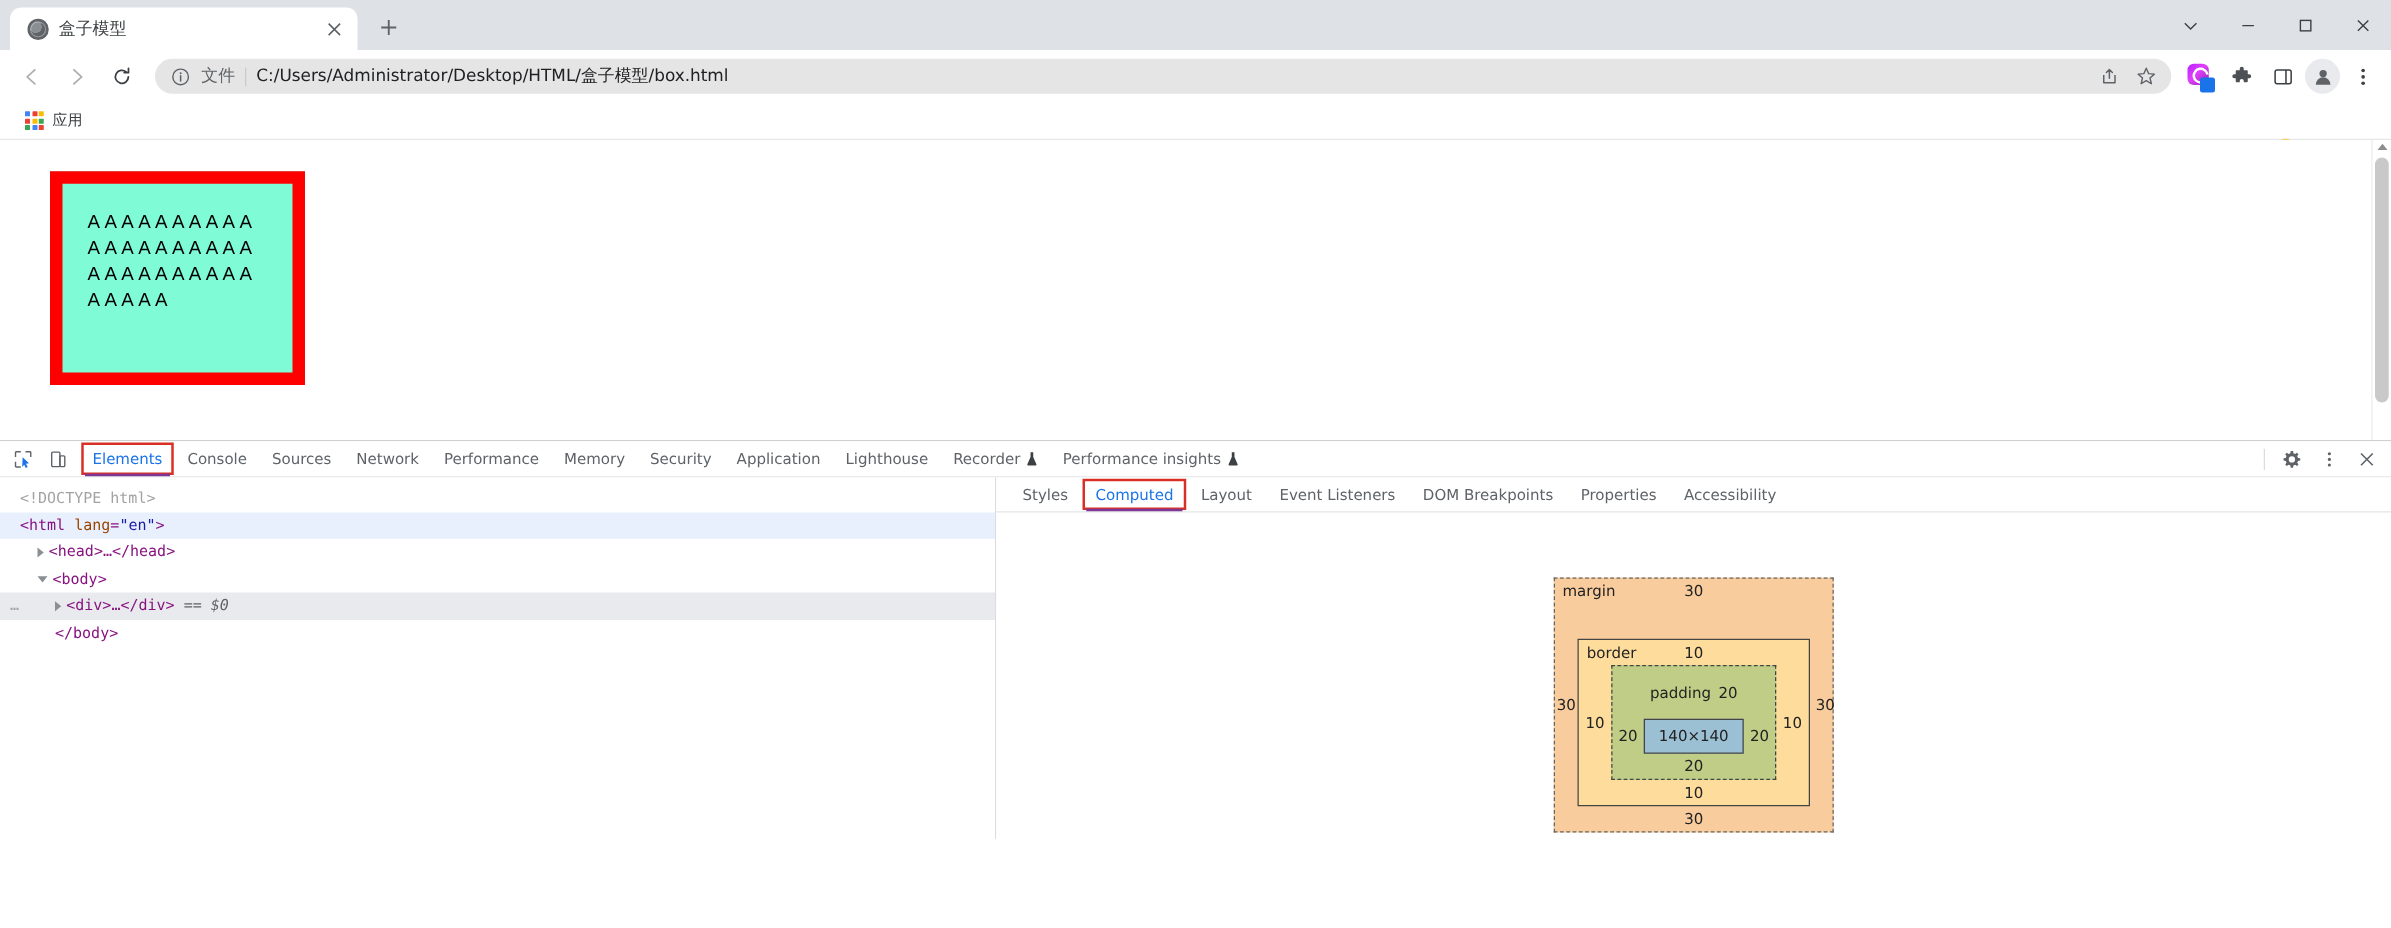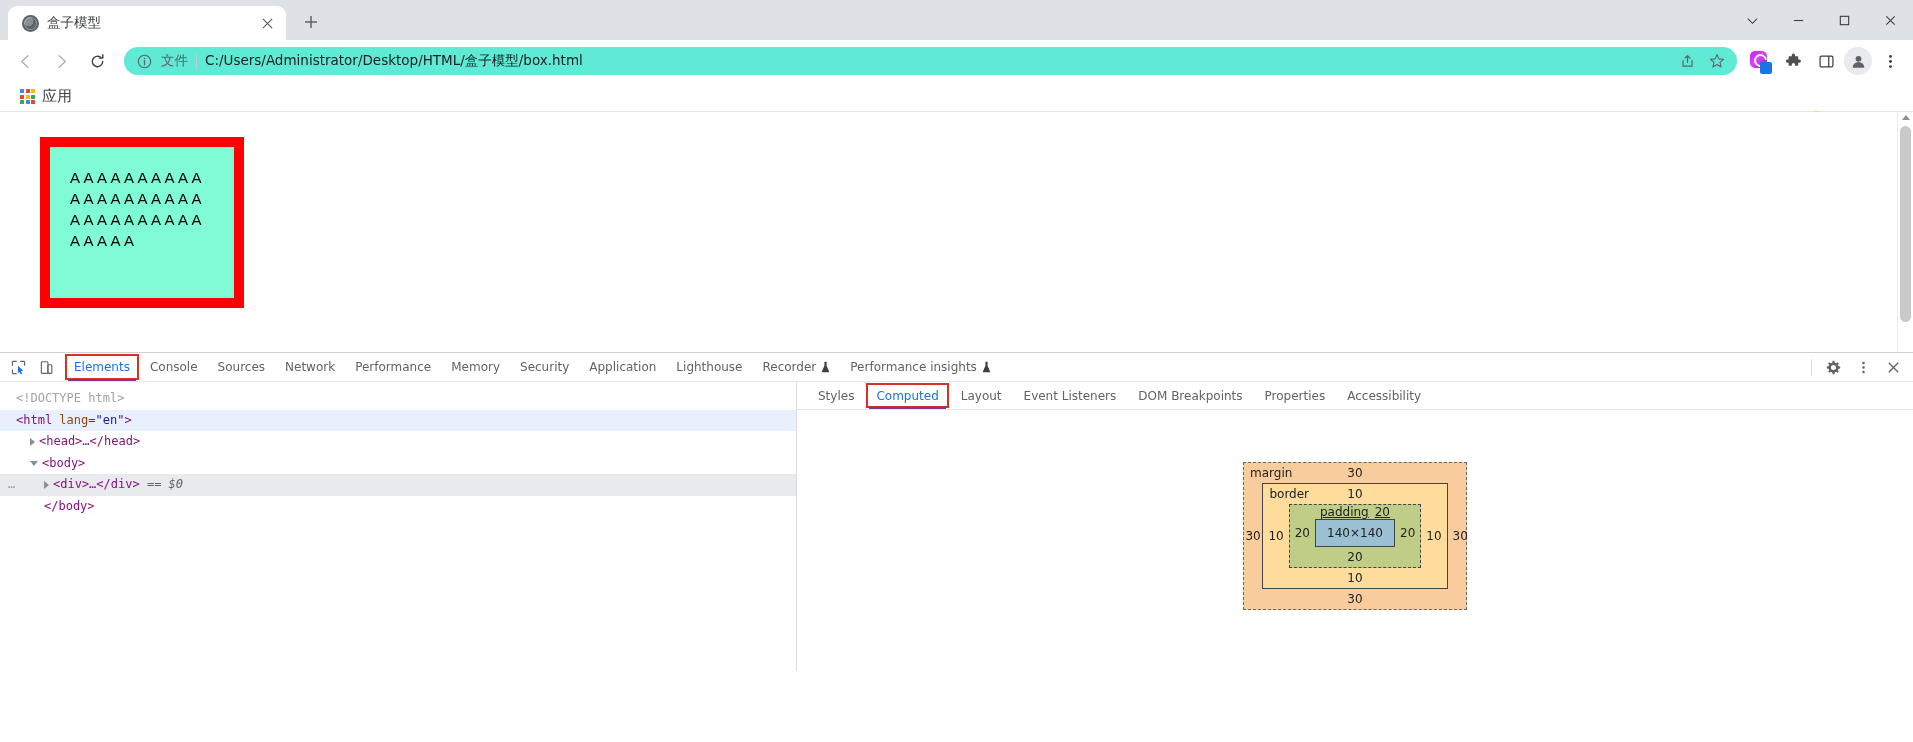--- a/index.html
+++ b/index.html
@@ -97,21 +97,21 @@
     border-radius: 50%;
     flex: 0 0 auto;
   }
   .nav-btn svg { width: 17px; height: 17px; }
   .nav-btn.disabled { opacity: .42; }
 
   .omnibox {
     flex: 1 1 auto;
     height: 28px;
     margin: 0 6px 0 8px;
-    background: #5eead4;
+    background: #e5e5e5;
     border-radius: 16px;
     display: flex; align-items: center;
     padding: 0 6px 0 12px;
     gap: 8px;
     min-width: 0;
   }
   .info-icon { width: 17px; height: 17px; flex: 0 0 auto; }
   .om-scheme {
     font-size: 13.5px; color: #5f6368;
     font-family: "DejaVu Sans", sans-serif;
@@ -164,21 +164,21 @@
   
   .bookmarks {
     position: relative;
     height: 30px;
     background: #ffffff;
     display: flex; align-items: center;
     padding: 0 10px 0 12px;
     border-bottom: 1px solid #e5e7ea;
   }
   .bm-item { display:flex; align-items:center; gap:7px; padding: 2px 8px; border-radius: 4px; }
-  .bm-label { font-size: 15px; color: #3c4043; font-family: "DejaVu Sans", sans-serif; white-space: nowrap; }
+  .bm-label { font-size: 12px; color: #3c4043; font-family: "DejaVu Sans", sans-serif; white-space: nowrap; }
   .apps-grid {
     width: 15px; height: 15px;
     display: grid; grid-template-columns: repeat(3,1fr); grid-template-rows: repeat(3,1fr);
     gap: 1.5px;
   }
   .apps-grid i { display:block; border-radius: .5px; }
   .bm-right { margin-left: auto; display:flex; align-items:center; gap: 8px; margin-top: 47px; }
   .bm-vsep { width:1px; height:16px; background:#dadce0; }
   .folder-ic {
     width: 15px; height: 13px; border-radius: 2px;
@@ -352,20 +352,21 @@
   }
   .bm-margin {
     width: 224px;
     background: #f9cc9d;
     border: 1px dashed #666;
     padding: 0;
   }
   .bm-border {
     background: #fddc9c;
     border: 1px solid #444;
+    margin-top: 28px;
   }
   .bm-padding {
     background: #c0cd86;
     border: 1px dashed #444;
   }
   .bm-content {
     background: #9bc0d4;
     border: 1px solid #444;
     text-align: center;
     padding: 6px 0;
@@ -389,22 +390,21 @@
   }
   .bm-side {
     font-size: 12px;
     padding: 0 5px;
     color: #222;
     text-align: center;
     min-width: 22px;
   }
   .bm-pad-top-row {
     display:flex; align-items:center; justify-content:center; gap:6px;
-    padding: 0 0;
-    text-decoration: underline;
+    padding: 14px 0;
   }
   .bm-pad-lbl { font-size:12px; }
 
   
   .watermark {
     position: absolute;
     right: 28px; bottom: 6px;
     font-size: 40px;
     color: #e8453c;
     font-family: "DejaVu Serif", serif;

